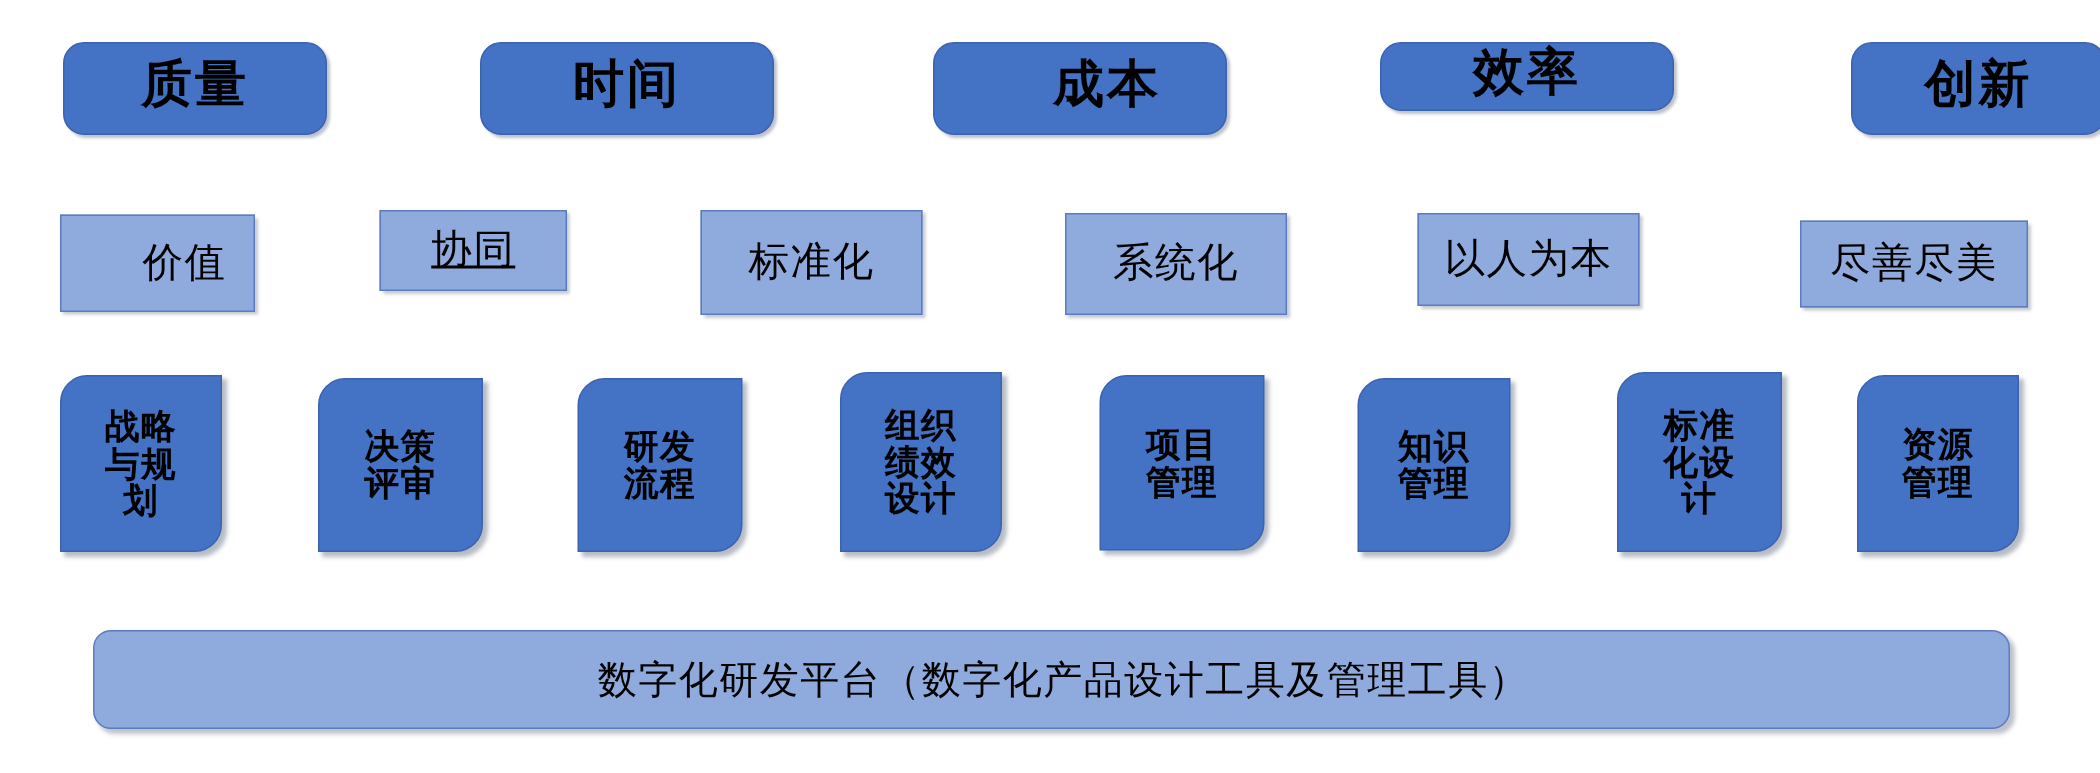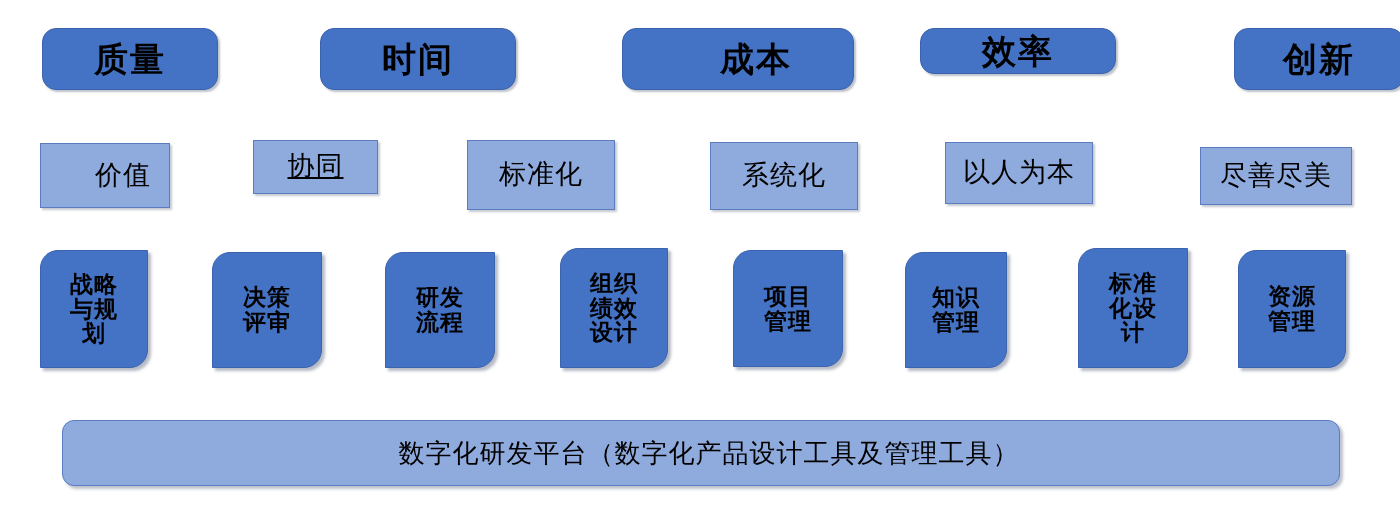--- a/index.html
+++ b/index.html
@@ -35,20 +35,21 @@
 
   
   .goal {
     background: #4472C4;
     border: 1px solid #3B63AE;
     border-radius: 14px;
     font-size: 34px;
     font-weight: 700;
     letter-spacing: 2px;
     box-shadow: 2px 2px 2px rgba(110,120,140,0.45);
+    font-family: Liberation Mono, monospace;
   }
 
   
   .principle {
     background: #8FAADC;
     border: 1px solid #5B7CBF;
     border-radius: 0;
     font-size: 27px;
     font-weight: 400;
     letter-spacing: 1px;
@@ -80,21 +81,21 @@
   }
 </style>
 </head>
 <body>
 
 <div id="canvas">
 
   <div id="goals-row">
       <div class="box goal" style="left: 42px; top: 28px; width: 176px; height: 62px;">质量</div>
       <div class="box goal" style="left: 320px; top: 28px; width: 196px; height: 62px;">时间</div>
-      <div class="box goal" style="left: 622px; top: 28px; width: 232px; height: 62px; padding-left: 36px;">成本</div>
+      <div class="box goal" style="left: 622px; top: 28px; width: 196px; height: 62px; padding-left: 36px;">成本</div>
       <div class="box goal" style="left: 920px; top: 28px; width: 196px; height: 46px;">效率</div>
       <div class="box goal" style="left: 1186px; top: 28px; width: 170px; height: 62px; margin-left: 48px;">创新</div>
     </div>
 
   <div id="principles-row">
       <div class="box principle" style="left: 40px; top: 143px; width: 130px; height: 65px; padding-left: 36px;">价值</div>
       <div class="box principle" style="left: 253px; top: 140px; width: 125px; height: 54px; text-decoration: underline;">协同</div>
       <div class="box principle" style="left: 467px; top: 140px; width: 148px; height: 70px;">标准化</div>
       <div class="box principle" style="left: 710px; top: 142px; width: 148px; height: 68px;">系统化</div>
       <div class="box principle" style="left: 945px; top: 142px; width: 148px; height: 62px;">以人为本</div>

